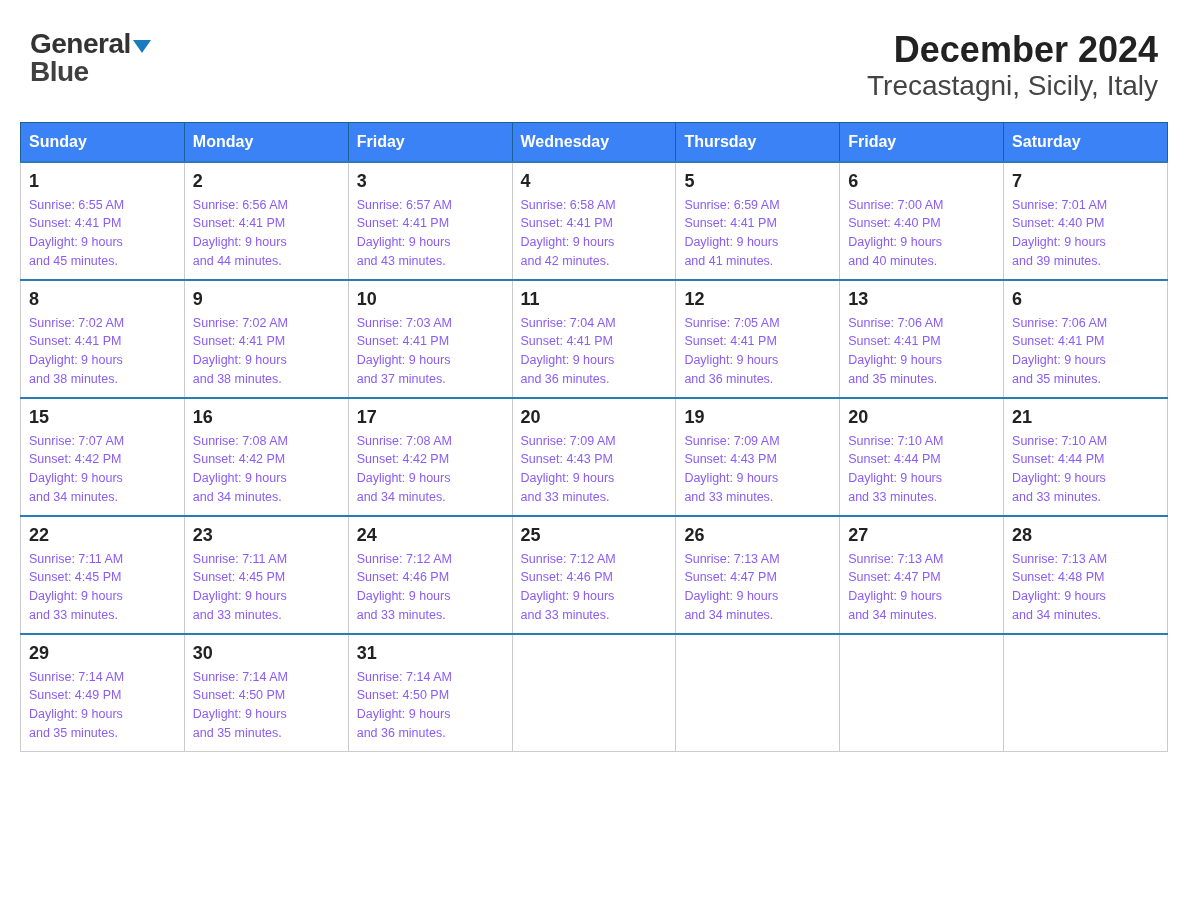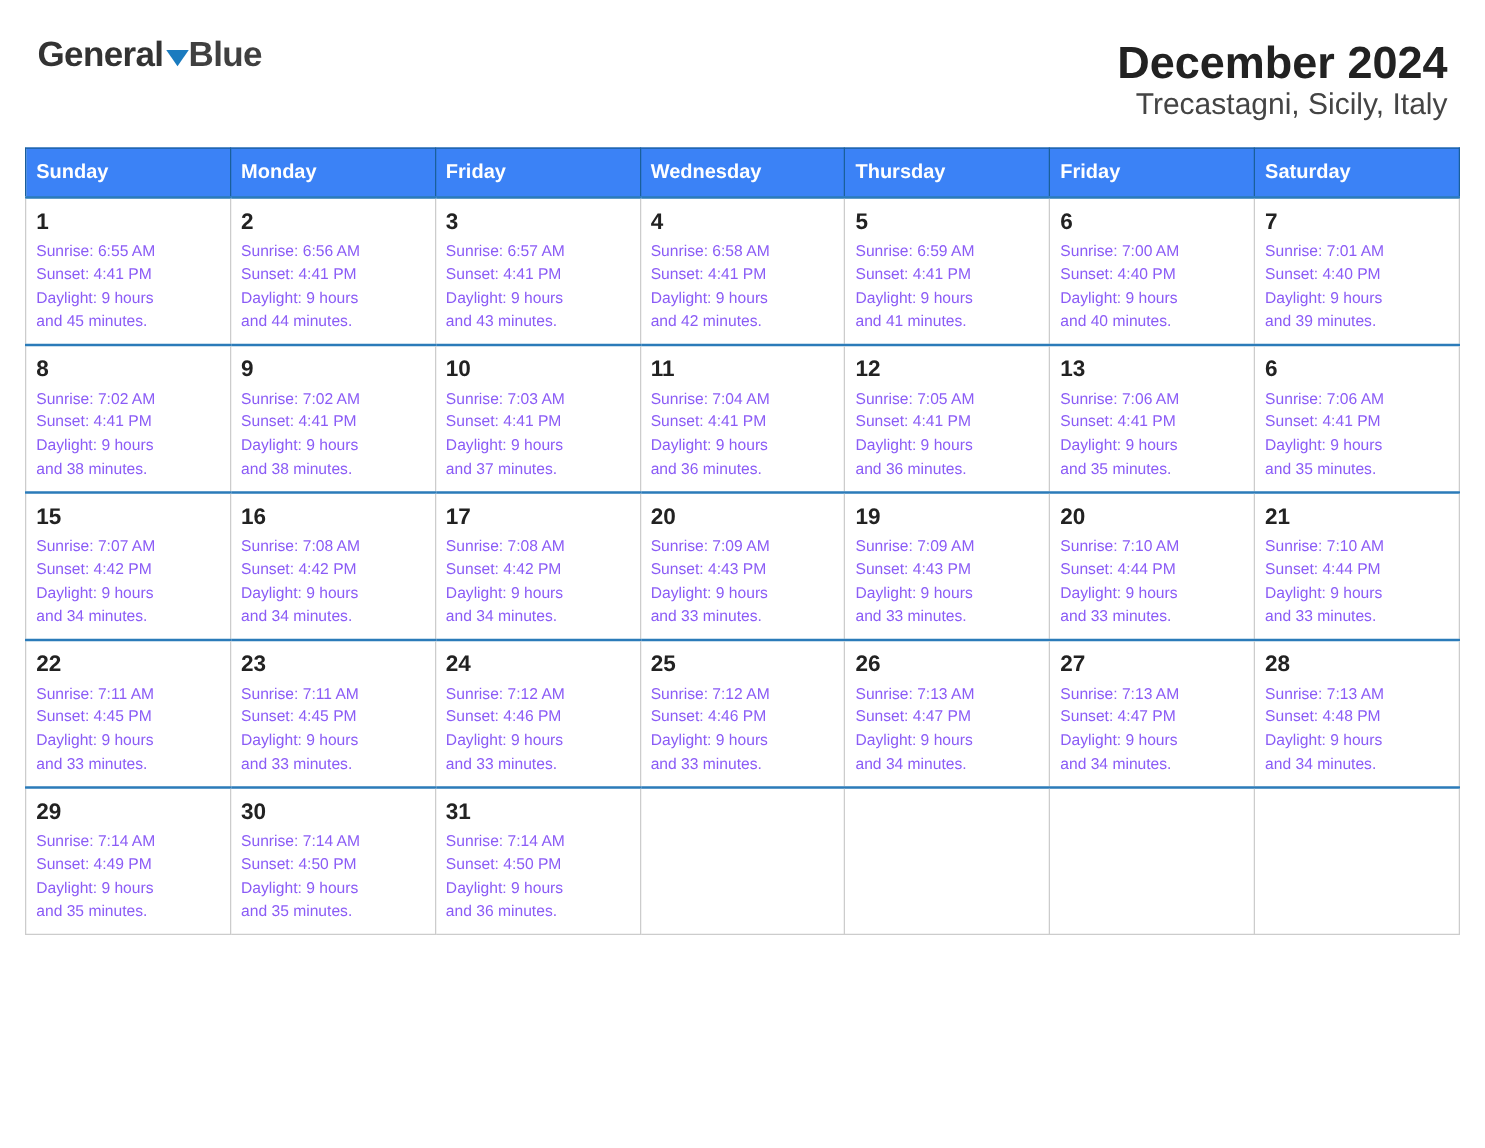--- a/index.html
+++ b/index.html
@@ -12,21 +12,21 @@
     }
     .header {
       display: flex;
       justify-content: space-between;
       align-items: flex-start;
       margin-bottom: 20px;
       padding: 10px 10px 0 10px;
     }
     .logo {
       display: flex;
-      flex-direction: row;
+      flex-direction: column;
       align-items: flex-start;
     }
     .logo-general {
       font-size: 28px;
       font-weight: bold;
       color: #333;
       letter-spacing: -0.5px;
       line-height: 1;
     }
     .logo-blue {
@@ -51,21 +51,21 @@
     .title-area {
       text-align: right;
     }
     .month-title {
       font-size: 36px;
       font-weight: bold;
       color: #222;
       line-height: 1.1;
     }
     .location-title {
-      font-size: 24px;
+      font-size: 28px;
       color: #444;
       font-weight: normal;
     }
     .calendar {
       width: 100%;
       border-collapse: collapse;
       border: 1px solid #aaa;
     }
     .calendar th {
       background-color: #3b82f6;

